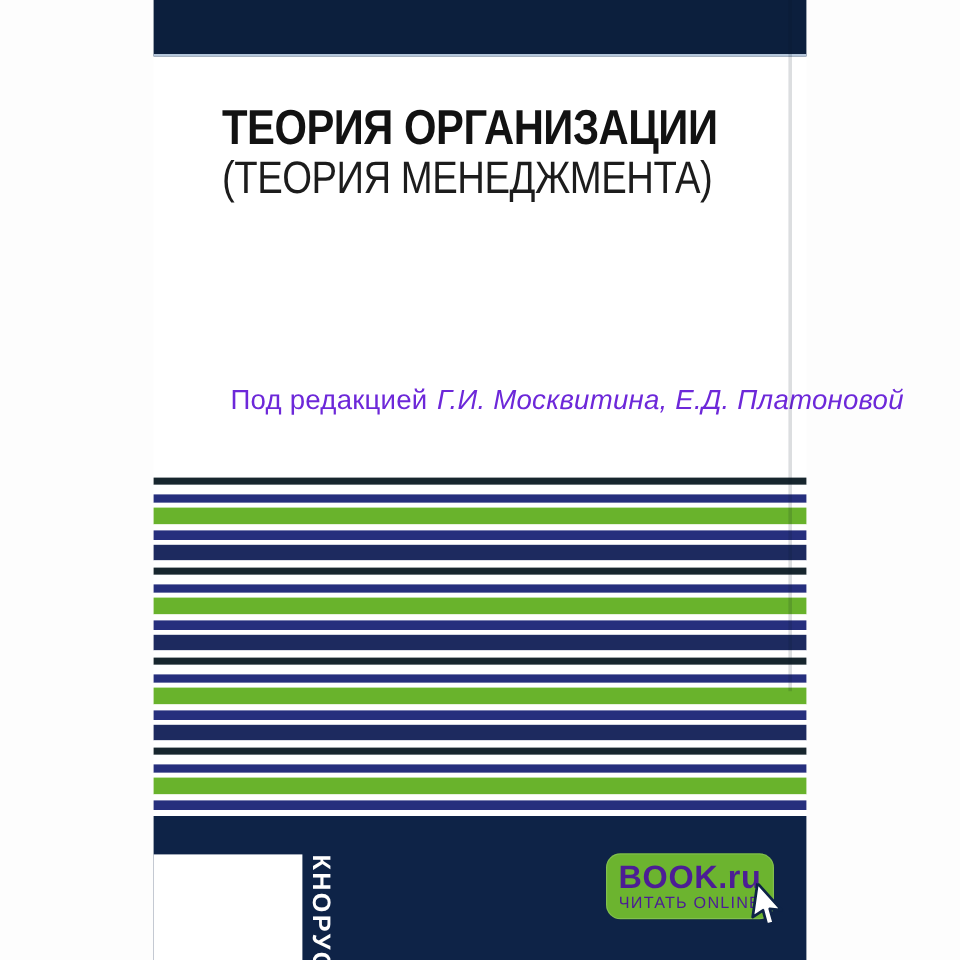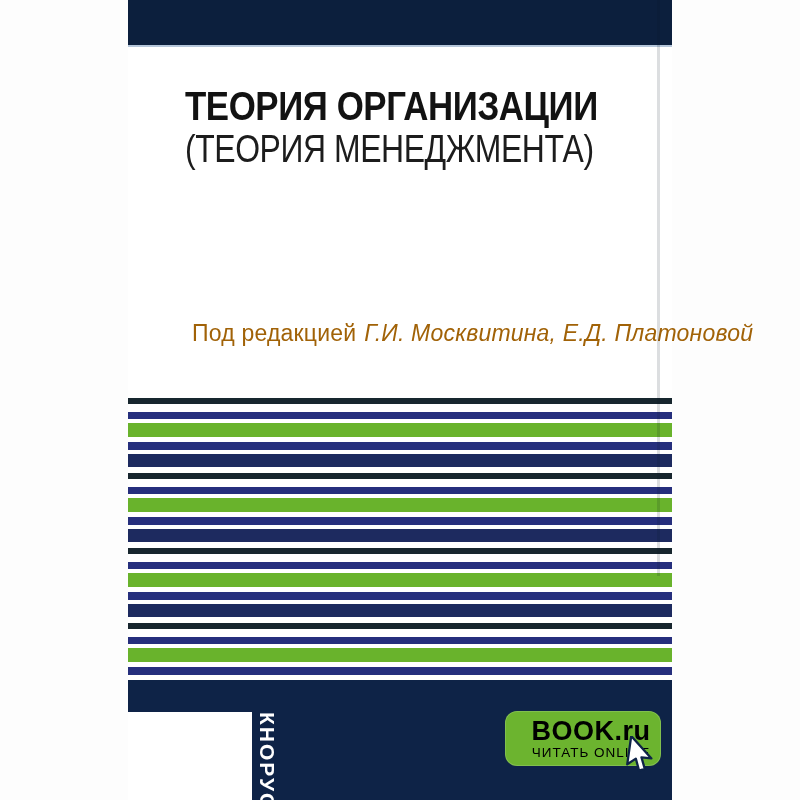--- a/index.html
+++ b/index.html
@@ -67,21 +67,21 @@
     top: 240px;
     font-size: 24px;
     color: #1f1f1f;
     letter-spacing: 0.2px;
   }
   .editors {
     position: absolute;
     left: 64px;
     top: 320px;
     font-size: 23px;
-    color: #a16207;
+    color: #6d28d9;
     white-space: nowrap;
     letter-spacing: 0.2px;
   }
   .editors .names {
     font-style: italic;
     margin-left: 8px;
   }
   .stripes {
     position: absolute;
     left: 0;
@@ -123,22 +123,21 @@
     top: 711px;
     width: 140px;
     height: 55px;
     background: var(--badge_green);
     border-radius: 12px;
     box-shadow: inset 0 0 0 1px rgba(255,255,255,0.15);
     display: flex;
     flex-direction: column;
     align-items: center;
     justify-content: center;
-    color: #000000;
-    padding-left: 16px;
+    color: #4c1d95;
   }
   .badge-title {
     font-size: 27px;
     font-weight: bold;
     line-height: 28px;
     letter-spacing: 0.5px;
   }
   .badge-sub {
     font-size: 13.5px;
     font-weight: 400;

